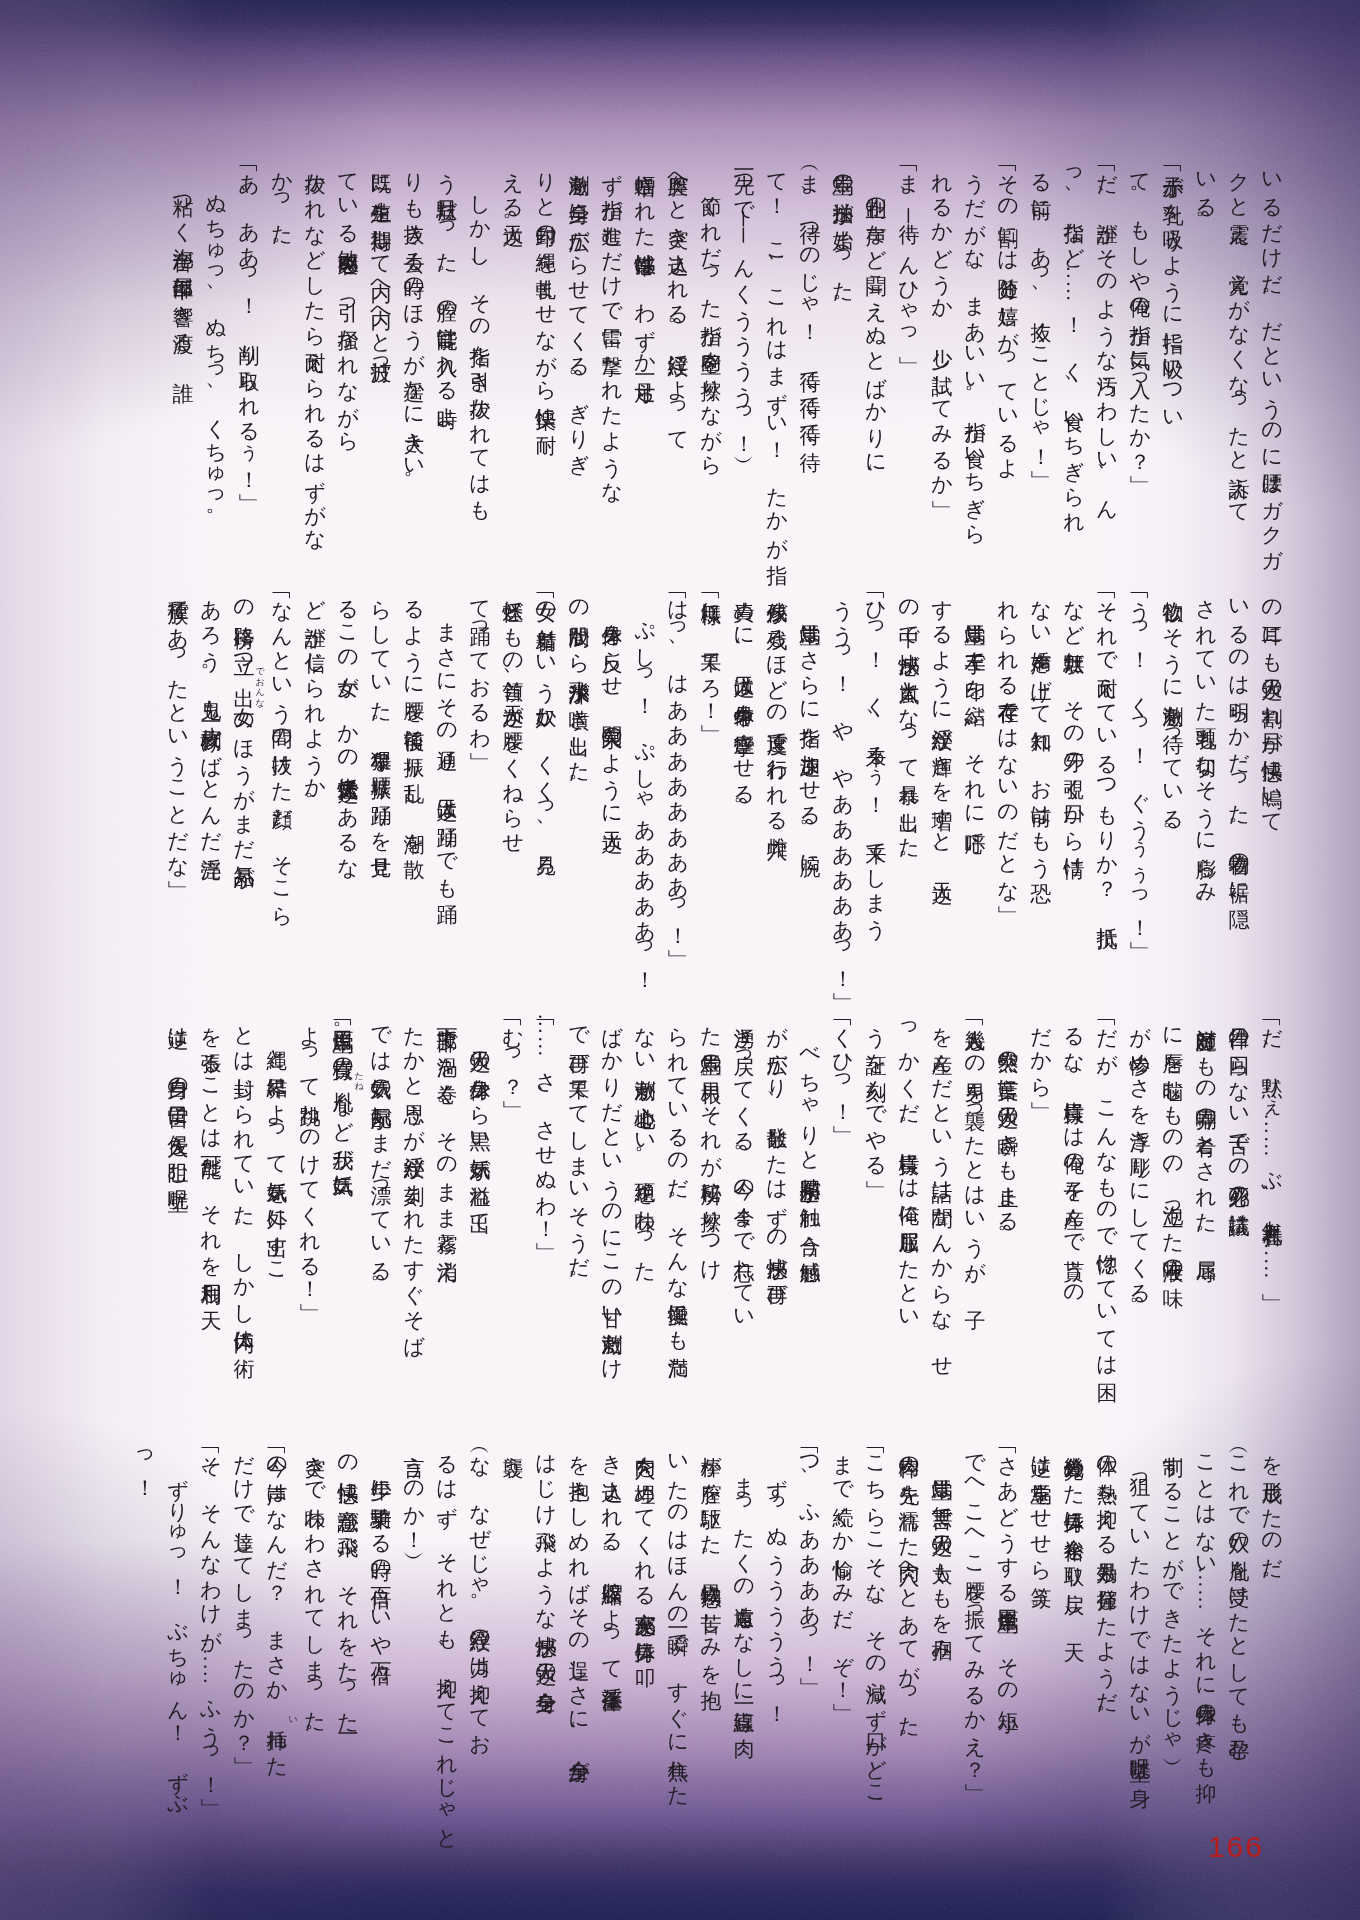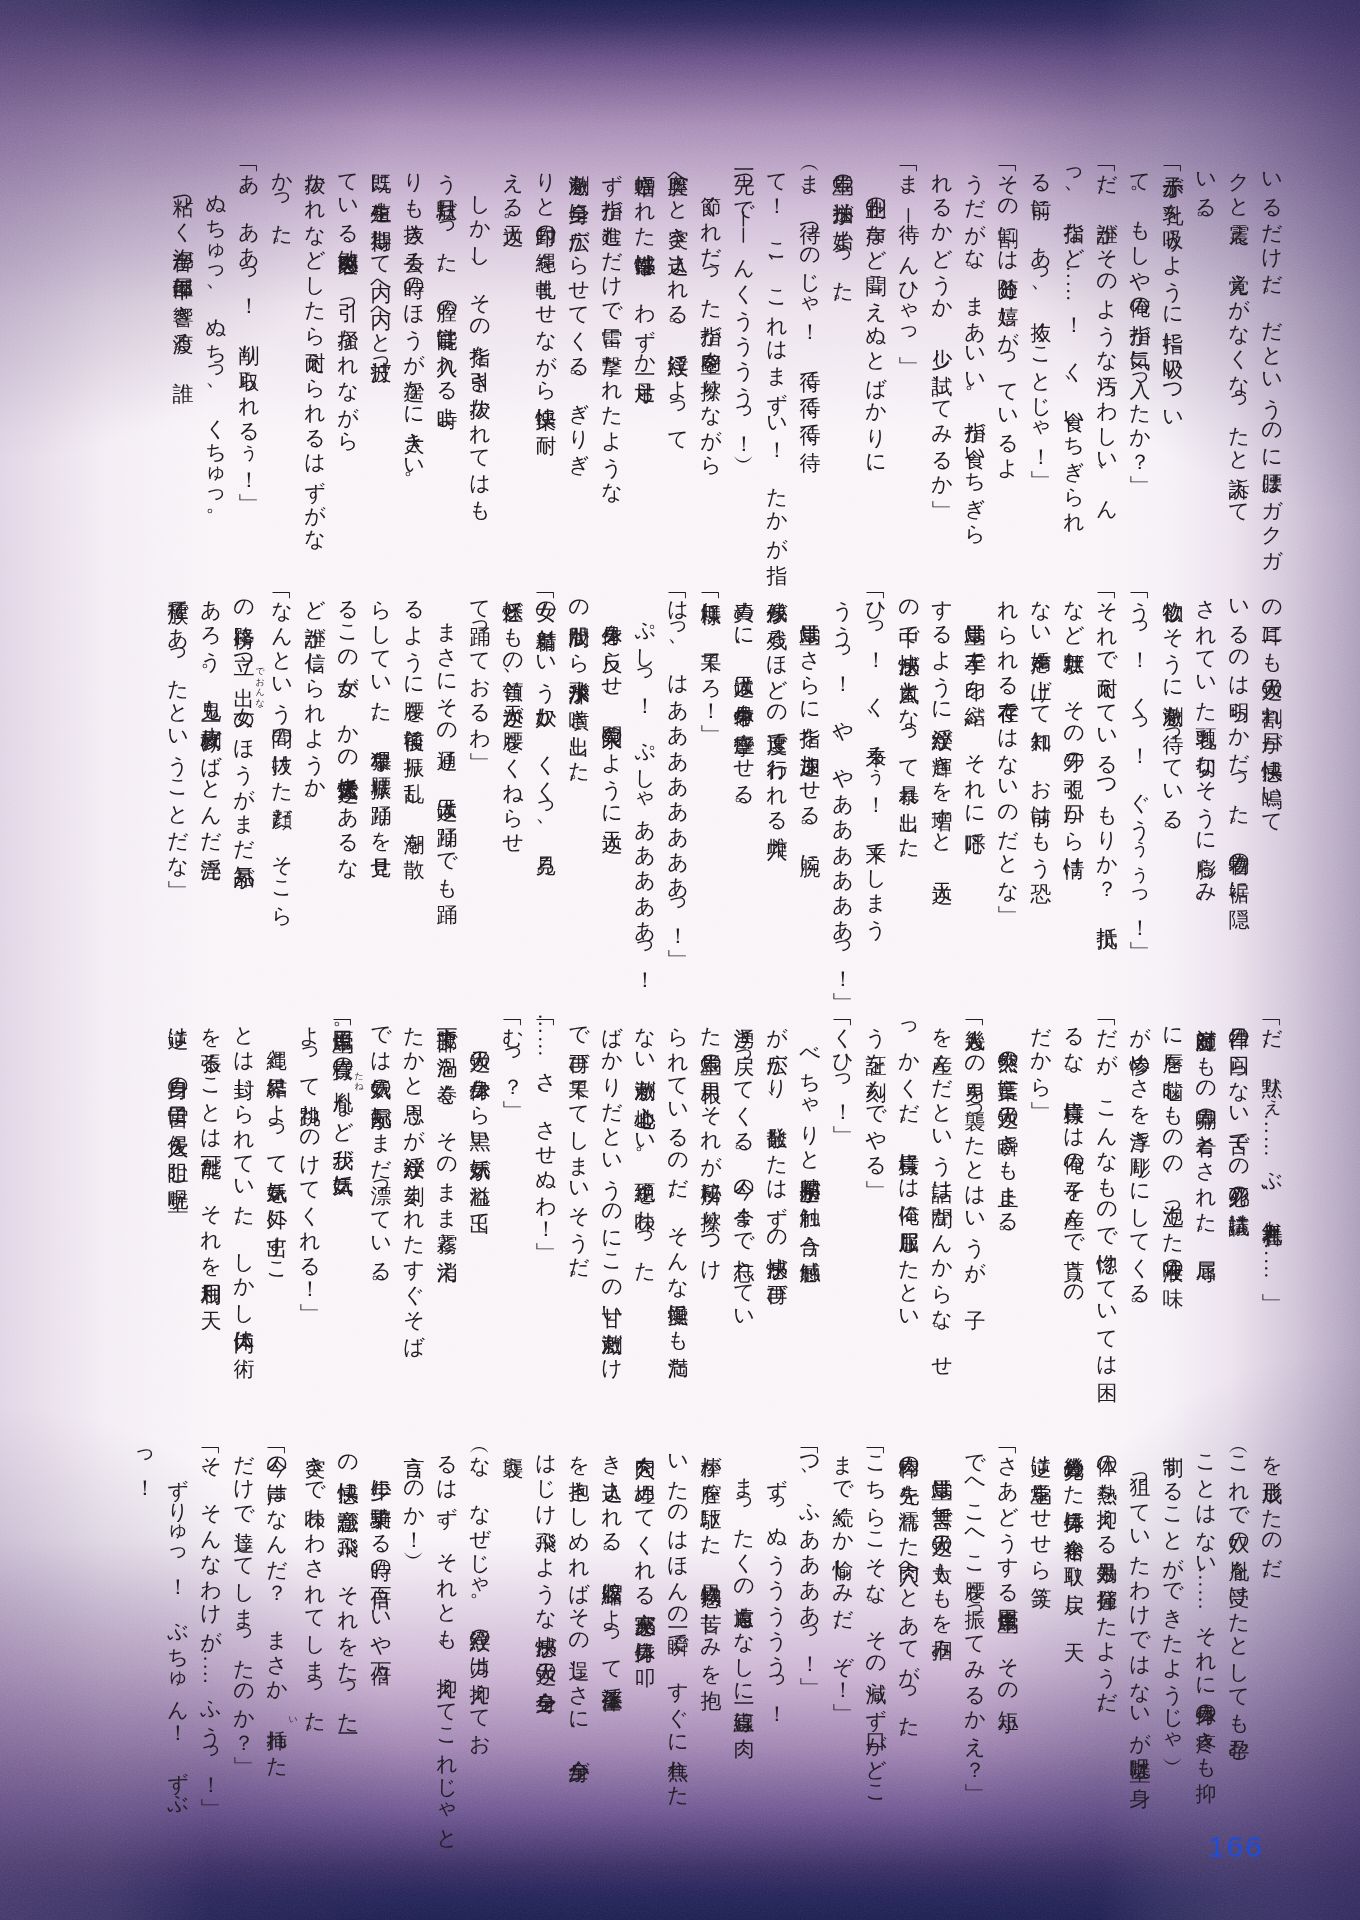--- a/index.html
+++ b/index.html
@@ -64,21 +64,21 @@
   .band-3{top:1012px;}
   .band-4{top:1440px;}
   ruby rt{font-size:9px;letter-spacing:0;opacity:.92;}
 
   .page-number{
     position:absolute;
     right:96px;bottom:56px;
     font-family:"Liberation Sans","DejaVu Sans",sans-serif;
     font-size:30px;
     letter-spacing:2px;
-    color:#1d4ed8;
+    color:#b91c1c;
   }
 </style>
 </head>
 <body>
 
 <div class="page">
 
   <div class="grad grad-top"></div>
   <div class="grad grad-bottom"></div>
   <div class="grad grad-right"></div>

